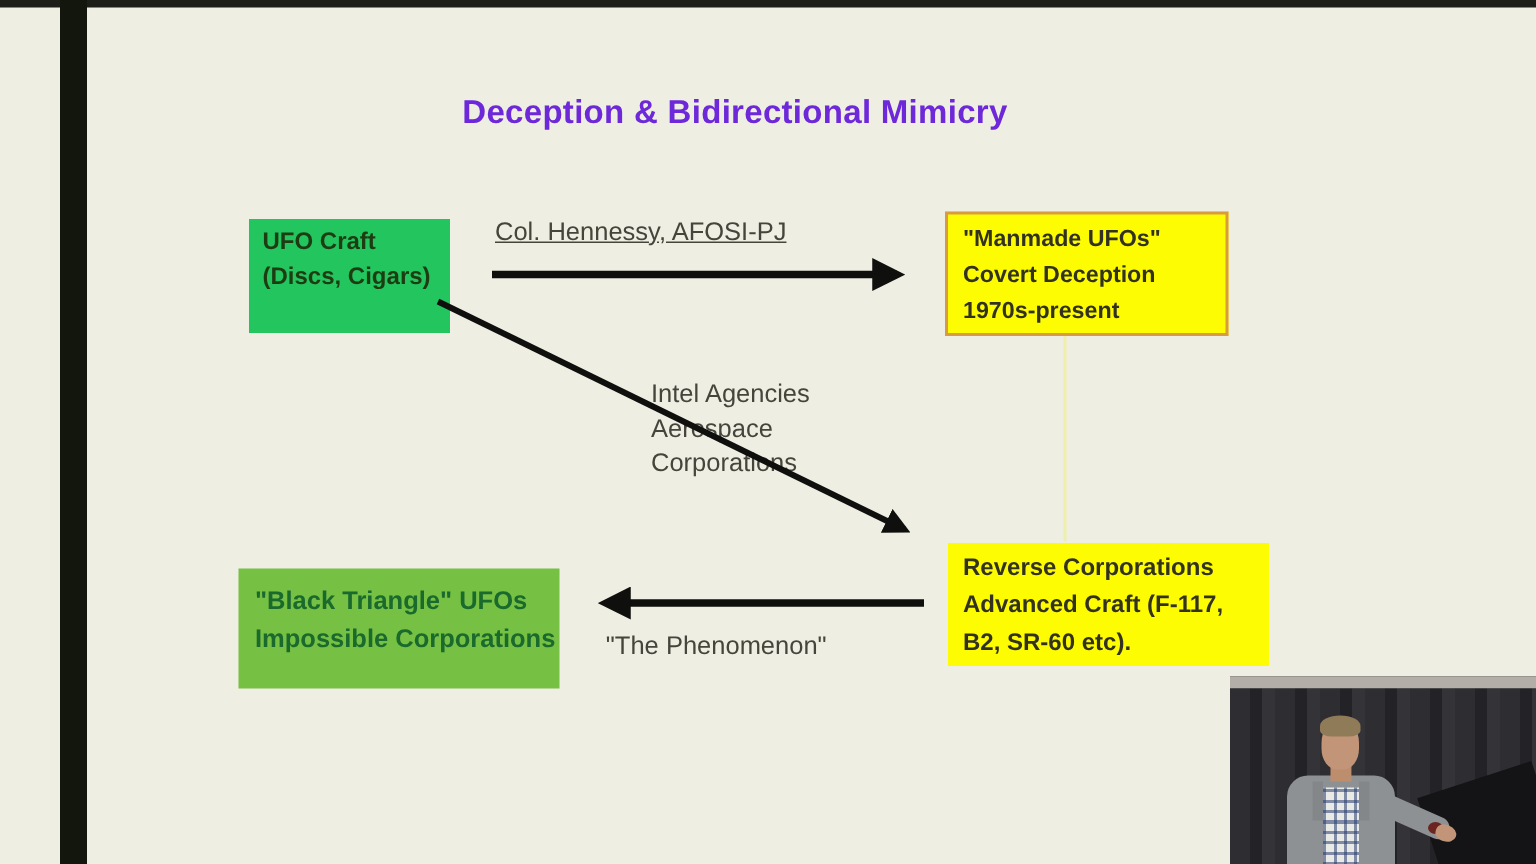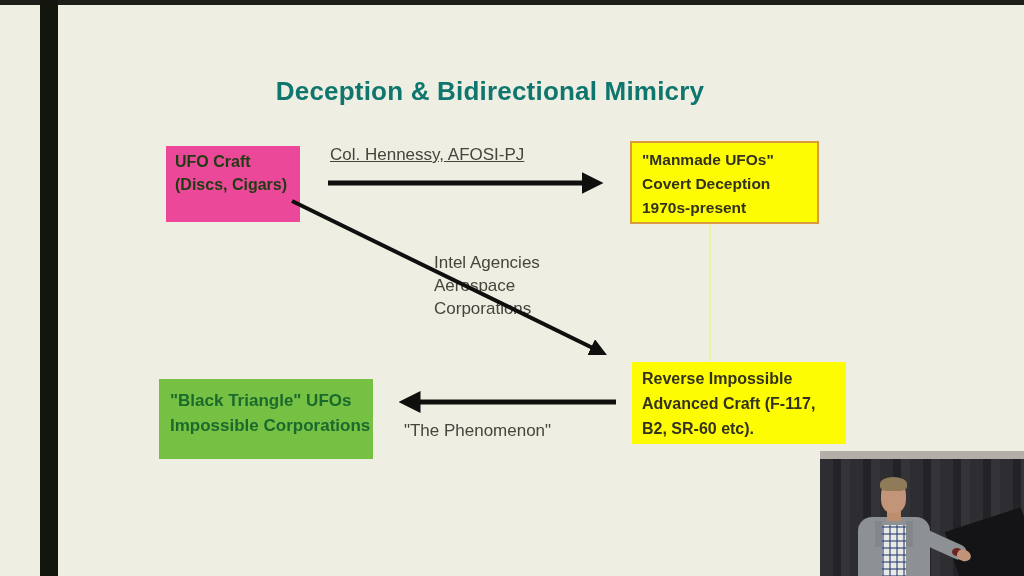--- a/index.html
+++ b/index.html
@@ -4,27 +4,27 @@
 <style>
   * { margin:0; padding:0; box-sizing:border-box; }
   html,body { width:1024px; height:576px; overflow:hidden; }
   body { font-family:"Liberation Sans", sans-serif; }
 
   .frame { position:relative; width:1024px; height:576px; background:#efeee3; overflow:hidden; }
 
   .top-bar { position:absolute; left:0; top:0; width:1024px; height:5px; background:#1d1d19; }
   .left-stripe { position:absolute; left:40px; top:0; width:18px; height:576px; background:#13160c; }
 
-  .slide-title { position:absolute; left:0; top:76px; width:980px; text-align:center;
-    font-size:26px; font-weight:bold; color:#0f766e; letter-spacing:0.2px; }
+  .slide-title { position:absolute; left:0; top:62px; width:980px; text-align:center;
+    font-size:22px; font-weight:bold; color:#6d28d9; letter-spacing:0.2px; }
 
   .node { position:absolute; font-weight:bold; }
   .node .line { display:block; }
 
-  .node-green1 { left:166px; top:146px; width:134px; height:76px; background:#ec4899;
+  .node-green1 { left:166px; top:146px; width:134px; height:76px; background:#22c55e;
     color:#1e3c12; font-size:16px; line-height:23px; padding:4px 0 0 9px; }
   .node-yellow1 { left:630px; top:141px; width:189px; height:83px; background:#fdfc02;
     border:2px solid #da9b40; color:#33321f; font-size:15.5px; line-height:24px; padding:5px 0 0 10px; }
   .node-yellow2 { left:632px; top:362px; width:214px; height:82px; background:#fdfc02;
     color:#33321f; font-size:16px; line-height:25px; padding:4px 0 0 10px; }
   .node-green2 { left:159px; top:379px; width:214px; height:80px; background:#76c043;
     color:#1a6a2e; font-size:17px; line-height:25px; padding:9px 0 0 11px; }
 
   .edge-label { position:absolute; color:#45453c; font-size:17px; line-height:23px; }
   .label-hennessy { left:330px; top:143px; width:290px; text-align:left;text-decoration:underline; }
@@ -78,21 +78,21 @@
     <span class="line">(Discs, Cigars)</span>
   </div>
 
   <div class="node node-yellow1">
     <span class="line">"Manmade UFOs"</span>
     <span class="line">Covert Deception</span>
     <span class="line">1970s-present</span>
   </div>
 
   <div class="node node-yellow2">
-    <span class="line">Reverse Impossible</span>
+    <span class="line">Reverse Corporations</span>
     <span class="line">Advanced Craft (F-117,</span>
     <span class="line">B2, SR-60 etc).</span>
   </div>
 
   <div class="node node-green2">
     <span class="line">"Black Triangle" UFOs</span>
     <span class="line">Impossible Corporations</span>
   </div>
 
   <div class="edge-label label-hennessy">Col. Hennessy, AFOSI-PJ</div>

